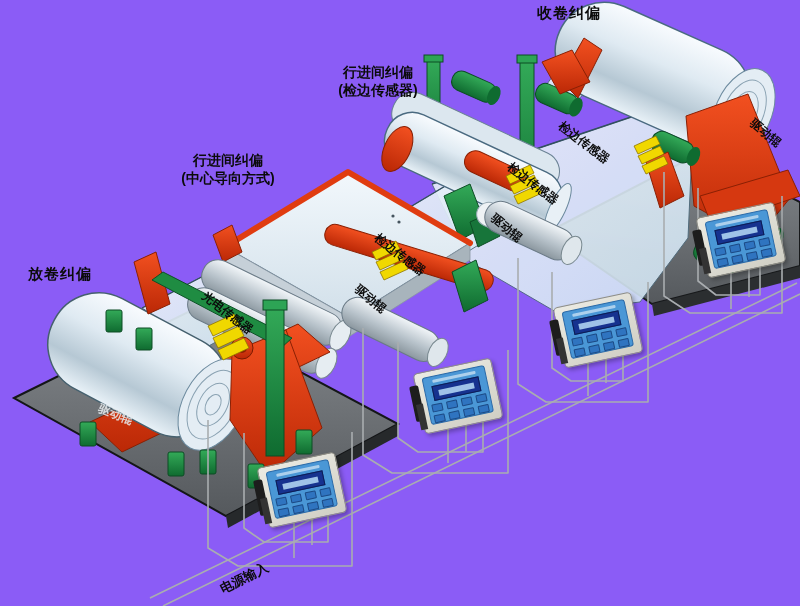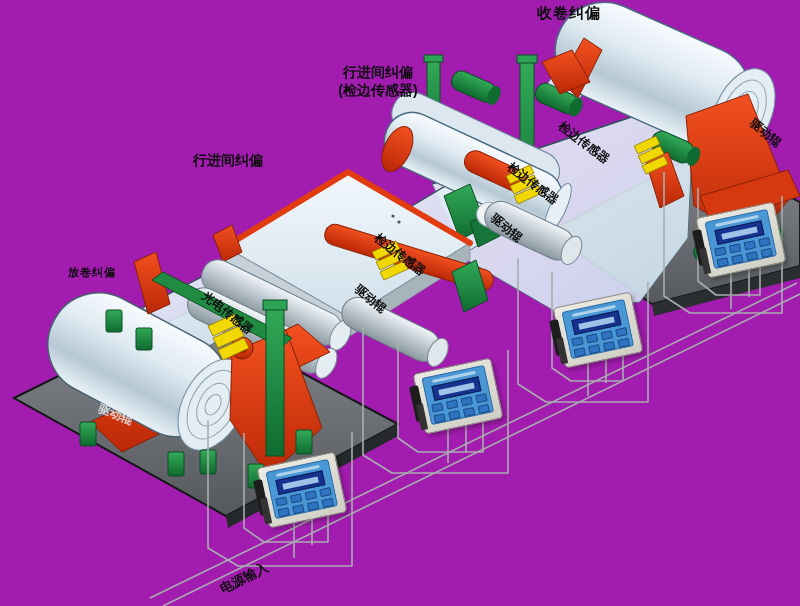--- a/index.html
+++ b/index.html
@@ -1,25 +1,25 @@
 <!DOCTYPE html>
 <html><head>
 <meta charset="utf-8">
 <style>
   html,body{margin:0;padding:0;background:#fff;}
-  #stage{position:relative;width:800px;height:606px;background:#a21caf;overflow:hidden;
+  #stage{position:relative;width:800px;height:606px;background:#8b5cf6;overflow:hidden;
          font-family:"Liberation Sans",sans-serif;}
   #scene{position:absolute;left:0;top:0;}
 
   
   .lbl{position:absolute;font-weight:bold;color:#0b0b0b;white-space:nowrap;transform-origin:0 0;}
   #lbl-rewind{left:537px;top:4px;font-size:15px;letter-spacing:1px;}
   #lbl-travel-end{left:327px;top:63px;width:102px;text-align:center;font-size:14px;line-height:18px;}
   #lbl-travel-center{left:173px;top:151px;width:110px;text-align:center;font-size:14px;line-height:18px;}
-  #lbl-unwind{left:28px;top:265px;font-size:11px;letter-spacing:1px;margin-left:40px;}
+  #lbl-unwind{left:28px;top:265px;font-size:15px;letter-spacing:1px;}
   #lbl-photo{left:209px;top:288px;font-size:12px;transform:rotate(38deg);}
   #lbl-edge1{left:565px;top:118px;font-size:12px;transform:rotate(37deg);}
   #lbl-edge2{left:514px;top:159px;font-size:12px;transform:rotate(37deg);}
   #lbl-edge3{left:381px;top:230px;font-size:12px;transform:rotate(37deg);}
   #lbl-drv1{left:757px;top:115px;font-size:12px;transform:rotate(40deg);}
   #lbl-drv2{left:498px;top:210px;font-size:12px;transform:rotate(40deg);}
   #lbl-drv3{left:362px;top:281px;font-size:12px;transform:rotate(40deg);}
   #lbl-drv4{left:102px;top:400px;font-size:12px;transform:rotate(22deg);color:#e6ebee;opacity:.85;}
   #lbl-power{left:217px;top:582px;font-size:13px;transform:rotate(-27deg);}
 
@@ -253,20 +253,21 @@
 
 <div class="lbl" id="lbl-rewind">收卷纠偏</div>
 
 <div class="lbl" id="lbl-travel-end">
   <div>行进间纠偏</div>
   <div>(检边传感器)</div>
 </div>
 
 <div class="lbl" id="lbl-travel-center">
   <div>行进间纠偏</div>
+  <div>(中心导向方式)</div>
 </div>
 
 <div class="lbl" id="lbl-unwind">放卷纠偏</div>
 <div class="lbl" id="lbl-photo">光电传感器</div>
 <div class="lbl" id="lbl-edge1">检边传感器</div>
 <div class="lbl" id="lbl-edge2">检边传感器</div>
 <div class="lbl" id="lbl-edge3">检边传感器</div>
 <div class="lbl" id="lbl-drv1">驱动辊</div>
 <div class="lbl" id="lbl-drv2">驱动辊</div>
 <div class="lbl" id="lbl-drv3">驱动辊</div>

